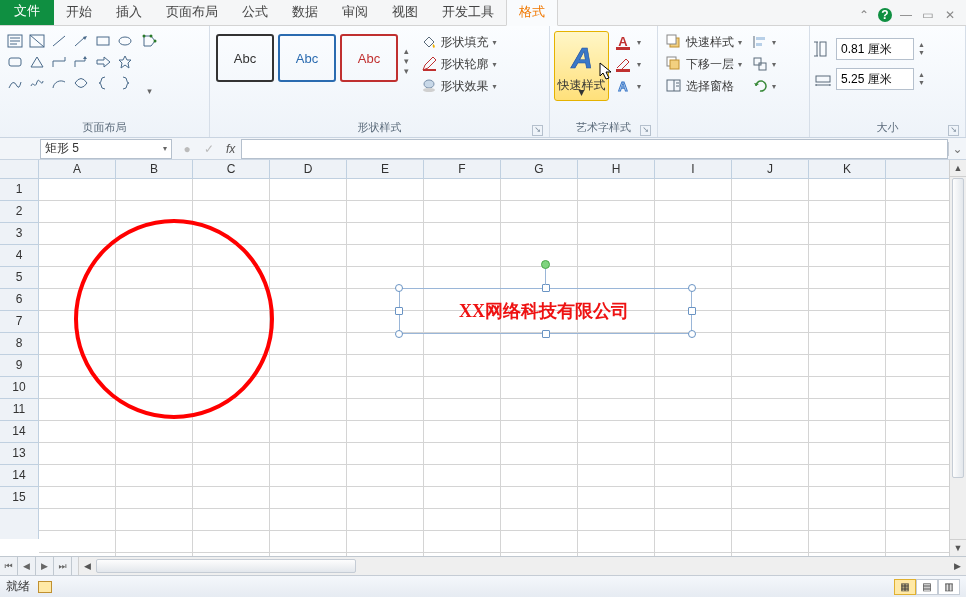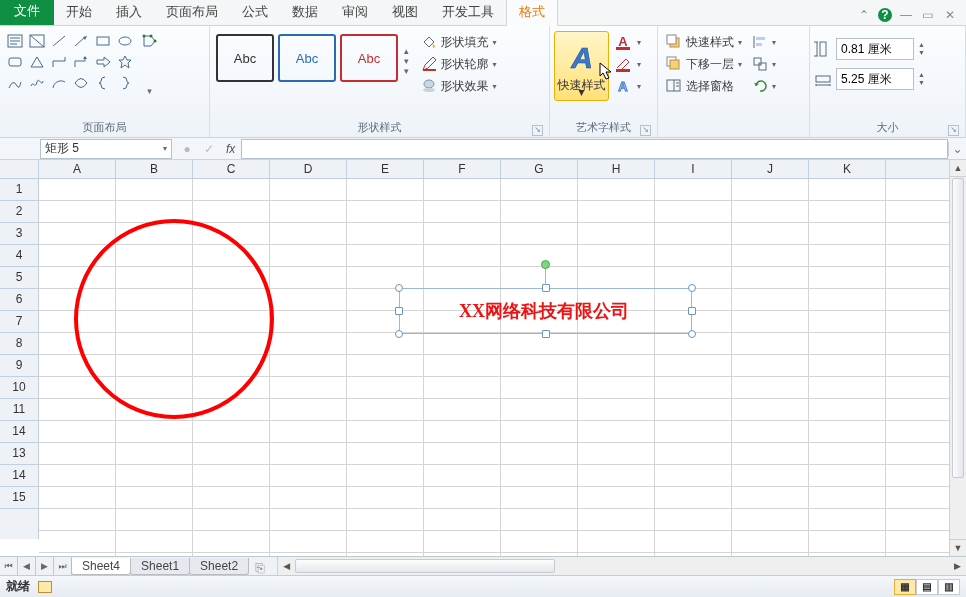--- a/index.html
+++ b/index.html
@@ -74,21 +74,21 @@
   .sheet-tabs{display:flex;align-items:flex-end;}
   .sheet-tab{padding:1px 10px;border:1px solid #bbb;border-top:none;background:#e6eaf0;margin-left:-1px;border-radius:0 0 3px 3px;color:#444;}
   .sheet-tab.active{background:#fff;font-weight:normal;}
   .sheet-add{width:22px;display:flex;align-items:center;justify-content:center;color:#888;}
   .hscroll{flex:1;margin-left:6px;background:#efefef;border-left:1px solid #d0d0d0;display:flex;position:relative;}
   .hscroll .lf,.hscroll .rt{width:17px;display:flex;align-items:center;justify-content:center;font-size:9px;color:#555;}
   .hscroll .track{flex:1;position:relative;}
   .hscroll .thumb{position:absolute;top:2px;bottom:2px;left:0;width:260px;background:linear-gradient(#fdfdfd,#e3e7ec);border:1px solid #c5ccd5;border-radius:2px;}
 
   
-  .status-bar{height:22px;background:linear-gradient(#f4f7fb,#e6ebf2);border-top:1px solid #c5ccd5;display:flex;align-items:center;padding:0 6px;font-size:12px;color:#333;font-weight:bold;}
+  .status-bar{height:22px;background:linear-gradient(#f4f7fb,#e6ebf2);border-top:1px solid #c5ccd5;display:flex;align-items:center;padding:0 6px;font-size:12px;color:#333;}
   .status-bar .views{margin-left:auto;display:flex;gap:0px;}
   .status-bar .views span{width:22px;height:16px;border:1px solid #c5ccd5;display:flex;align-items:center;justify-content:center;font-size:10px;background:#fff;}
   .status-bar .views span.active{background:#ffe9a6;border-color:#e0b030;}
   .zoom{display:flex;align-items:center;gap:4px;margin-left:12px;}
   .slider{width:100px;height:4px;background:#c5ccd5;position:relative;border-radius:2px;}
   .slider .knob{position:absolute;left:48px;top:-4px;width:8px;height:12px;background:#fff;border:1px solid #888;border-radius:2px;}
   .zc{width:16px;height:16px;border:1px solid #b5c0cd;border-radius:50%;display:flex;align-items:center;justify-content:center;background:#fff;}
 
   svg{display:block;}
   .cursor-ptr{position:absolute; pointer-events:none;}
@@ -488,26 +488,20 @@
     </div>
   </div>
 
   <div class="sheet-bar">
     <div class="sheet-nav">
       <span>⏮</span>
       <span>◀</span>
       <span>▶</span>
       <span>⏭</span>
     </div>
-    <div class="sheet-tabs">
-      <div class="sheet-tab active">Sheet4</div>
-      <div class="sheet-tab">Sheet1</div>
-      <div class="sheet-tab">Sheet2</div>
-      <div class="sheet-add">⎘</div>
-    </div>
     <div class="hscroll">
       <div class="lf">◀</div>
       <div class="track">
           <div class="thumb"></div>
         </div>
       <div class="rt">▶</div>
     </div>
   </div>
 
   <div class="status-bar">

